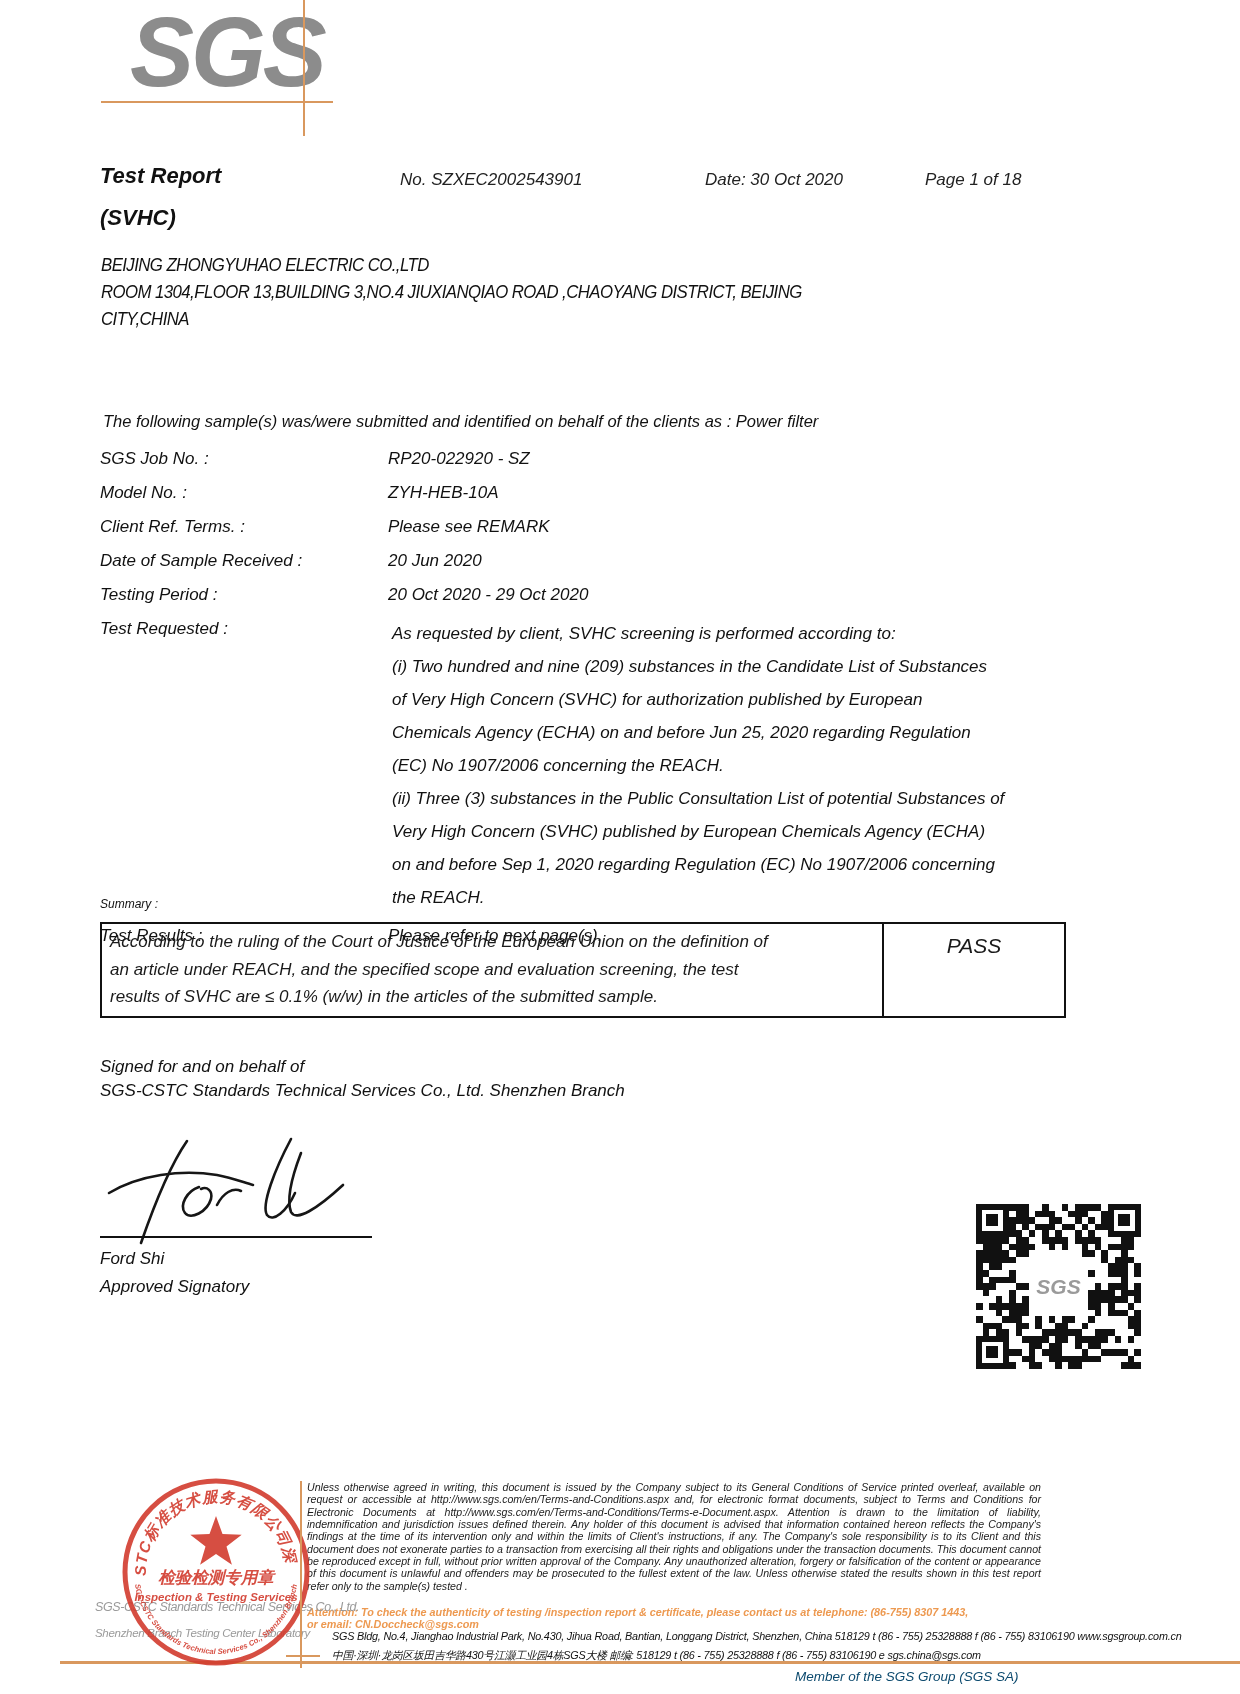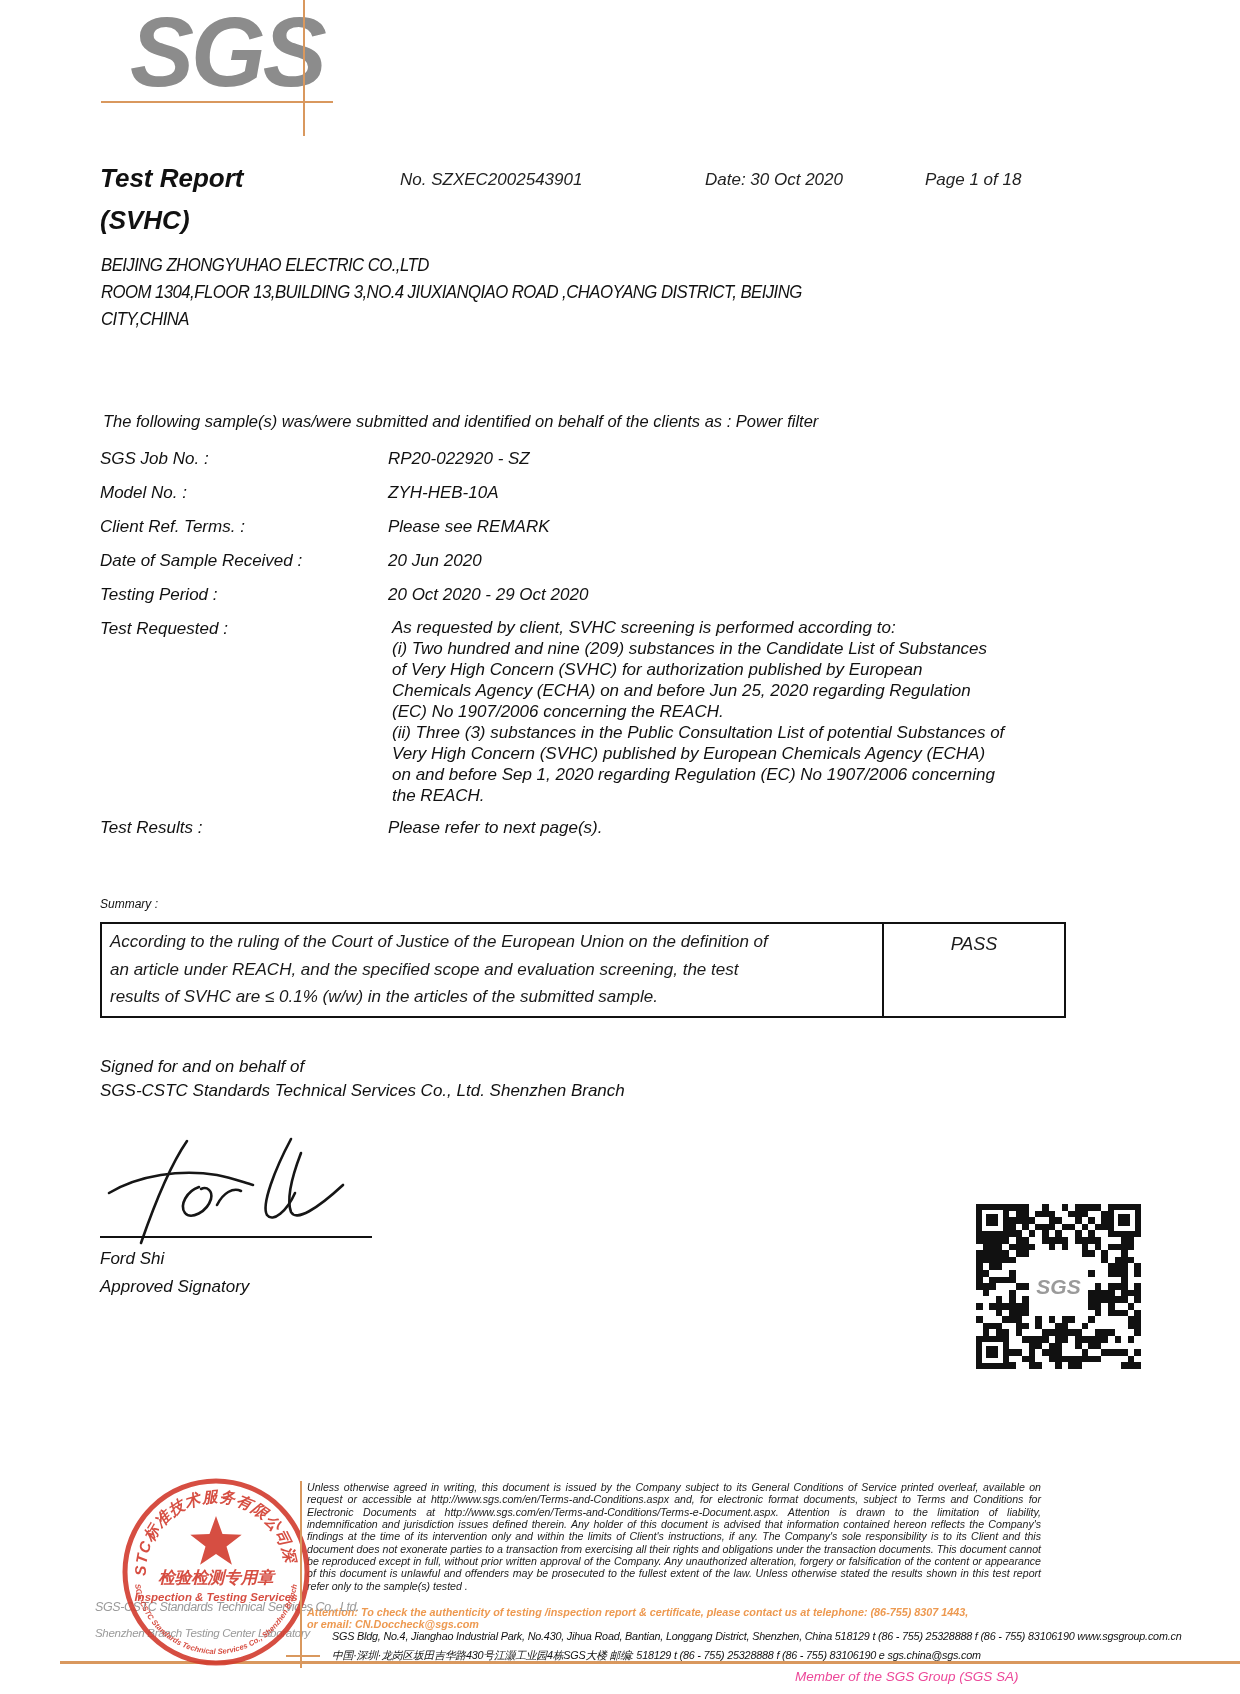--- a/index.html
+++ b/index.html
@@ -7,39 +7,39 @@
     position:relative;width:1240px;height:1694px;margin:0 auto;background:#ffffff;
     font-family:"Liberation Sans", sans-serif;color:#1a1a1a;overflow:hidden;font-style:italic;
   }
   
   .logo-text{
     position:absolute;left:130px;top:-4px;font-size:96px;font-weight:bold;
     color:#8c8c8c;letter-spacing:-3px;transform:scaleY(1.02);transform-origin:top left;
   }
   .logo-hline{position:absolute;left:101px;top:101px;width:232px;height:2px;background:#d9985e;}
   .logo-vline{position:absolute;left:303px;top:0;width:2px;height:136px;background:#d9985e;}
-  .title{position:absolute;left:100px;font-size:26px;font-weight:bold;color:#111;}
+  .title{position:absolute;left:100px;font-size:22px;font-weight:bold;color:#111;}
   .t1{top:163px}.t2{top:205px}
   .hmeta{position:absolute;top:170px;font-size:17px;color:#222;}
   .m-no{left:400px}.m-date{left:705px}.m-page{left:925px}
   
   .client{position:absolute;left:101px;top:252px;font-size:17.5px;line-height:27px;
     letter-spacing:-0.6px;color:#111;transform:scaleX(.96);transform-origin:top left;white-space:pre-line;}
   
   .intro{position:absolute;left:103px;top:412px;font-size:16.5px;color:#111;}
   .fields{position:absolute;left:100px;top:447px;width:990px;}
   .frow{display:flex;margin-bottom:10px;font-size:17px;line-height:24px;color:#111;}
   .flabel{width:288px;flex:0 0 288px;}
   .fvalue{flex:1;white-space:pre-line;}
-  .frow.multiline .fvalue{line-height:21px;padding-left:4px;}
+  .frow.multiline .fvalue{line-height:33px;padding-left:4px;}
   
   .summary-label{position:absolute;left:100px;top:897px;font-size:12px;color:#111;}
   .summary-box{position:absolute;left:100px;top:922px;width:962px;height:92px;border:2px solid #111;display:flex;}
   .summary-text{flex:0 0 762px;padding:4px 10px 0 8px;font-size:17px;line-height:27.5px;white-space:pre-line;}
-  .summary-result{flex:1;border-left:2px solid #111;text-align:center;padding-top:10px;font-size:18px;}
+  .summary-result{flex:1;border-left:2px solid #111;text-align:center;padding-top:10px;font-size:21px;}
   
   .signed{position:absolute;left:100px;top:1055px;font-size:17px;line-height:24px;color:#111;white-space:pre-line;}
   .sig-svg{position:absolute;left:95px;top:1125px;}
   .sig-line{position:absolute;left:100px;top:1236px;width:272px;height:2px;background:#111;}
   .signer{position:absolute;left:100px;top:1245px;font-size:17px;line-height:28px;white-space:pre-line;color:#111;}
   
   .qr{position:absolute;left:976px;top:1204px;width:165px;height:165px;background:#fff;}
   .qr .cell{position:absolute;width:6.6px;height:6.6px;background:#111;}
   .qr .finder{position:absolute;width:33px;height:33px;border:6.5px solid #111;box-sizing:border-box;}
   .qr .finder::after{content:"";position:absolute;left:4px;top:4px;width:12px;height:12px;background:#111;}
@@ -54,21 +54,21 @@
   
   .foot-vline{position:absolute;left:300px;top:1481px;width:2px;height:187px;background:#d9985e;z-index:3;}
   .foot-tick{position:absolute;left:286px;top:1655px;width:34px;height:2px;background:#d9985e;z-index:3;}
   .disclaimer{position:absolute;left:307px;top:1481px;width:734px;font-size:10.6px;line-height:12.35px;
     text-align:justify;color:#1c1c1c;}
   .attention{position:absolute;left:307px;top:1606px;width:740px;font-size:10.8px;line-height:12.3px;
     font-weight:bold;color:#ed9950;white-space:pre-line;}
   .addresses{position:absolute;left:307px;top:1630px;width:930px;font-size:10.8px;line-height:13px;color:#111;}
   .addr-row{white-space:nowrap;letter-spacing:-0.2px;margin-bottom:6px;margin-left:25px;}
   .foot-bline{position:absolute;left:60px;top:1661px;width:1180px;height:3px;background:#d9985e;}
-  .member{position:absolute;left:795px;top:1669px;font-size:13.5px;color:#ec4899;}
+  .member{position:absolute;left:795px;top:1669px;font-size:13.5px;color:#0c4a6e;}
 </style>
 </head>
 <body>
 
 <div class="page">
 
   <div class="logo-text">SGS</div>
   <div class="logo-hline"></div>
   <div class="logo-vline"></div>
 

